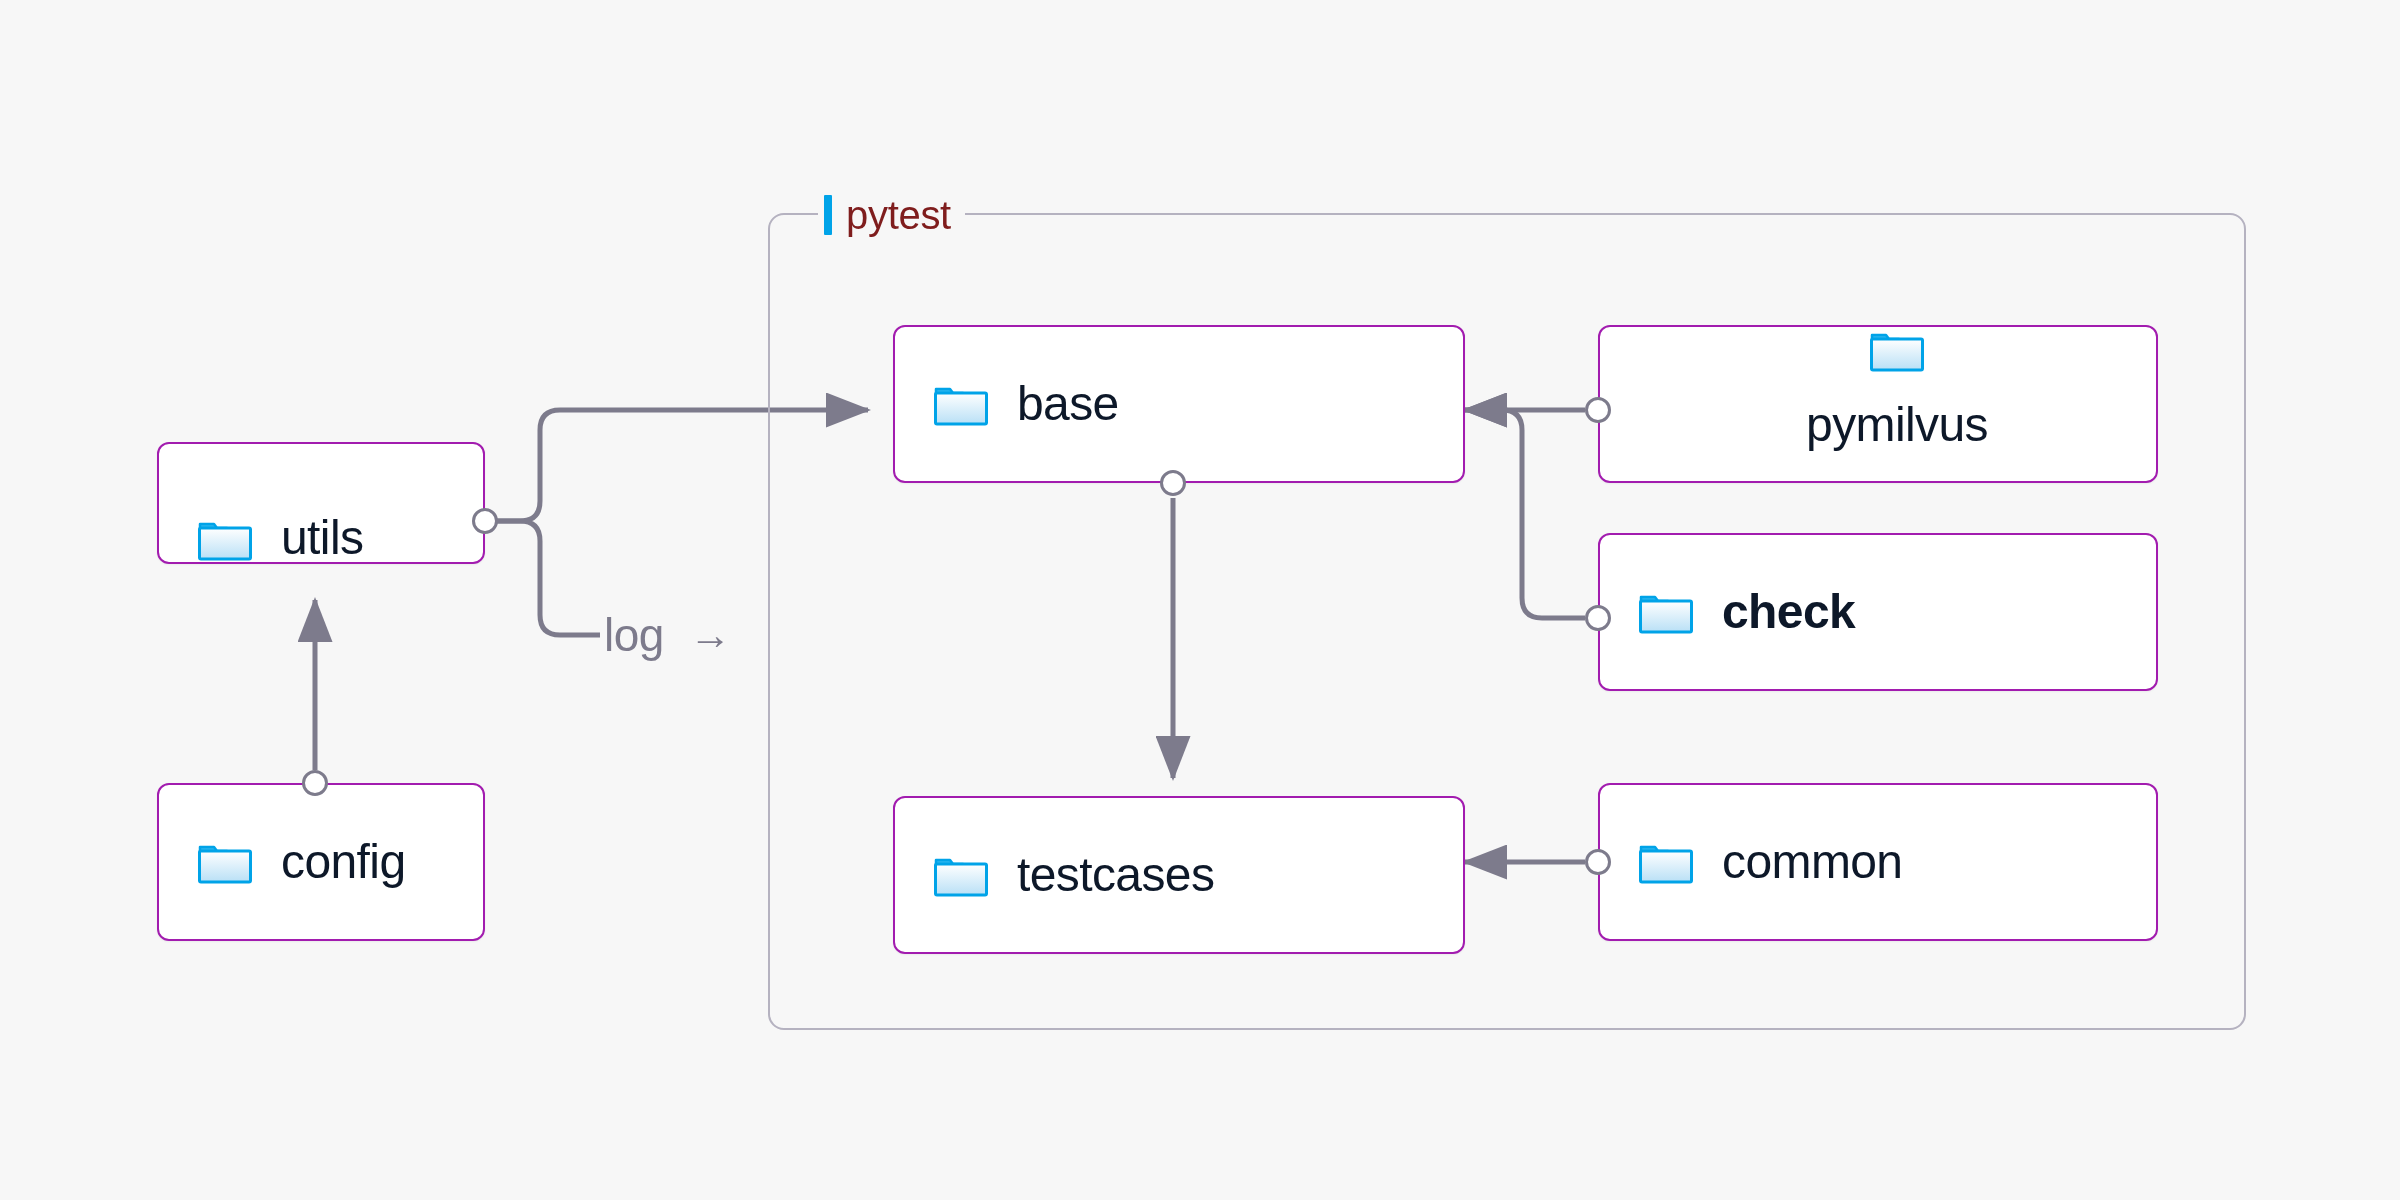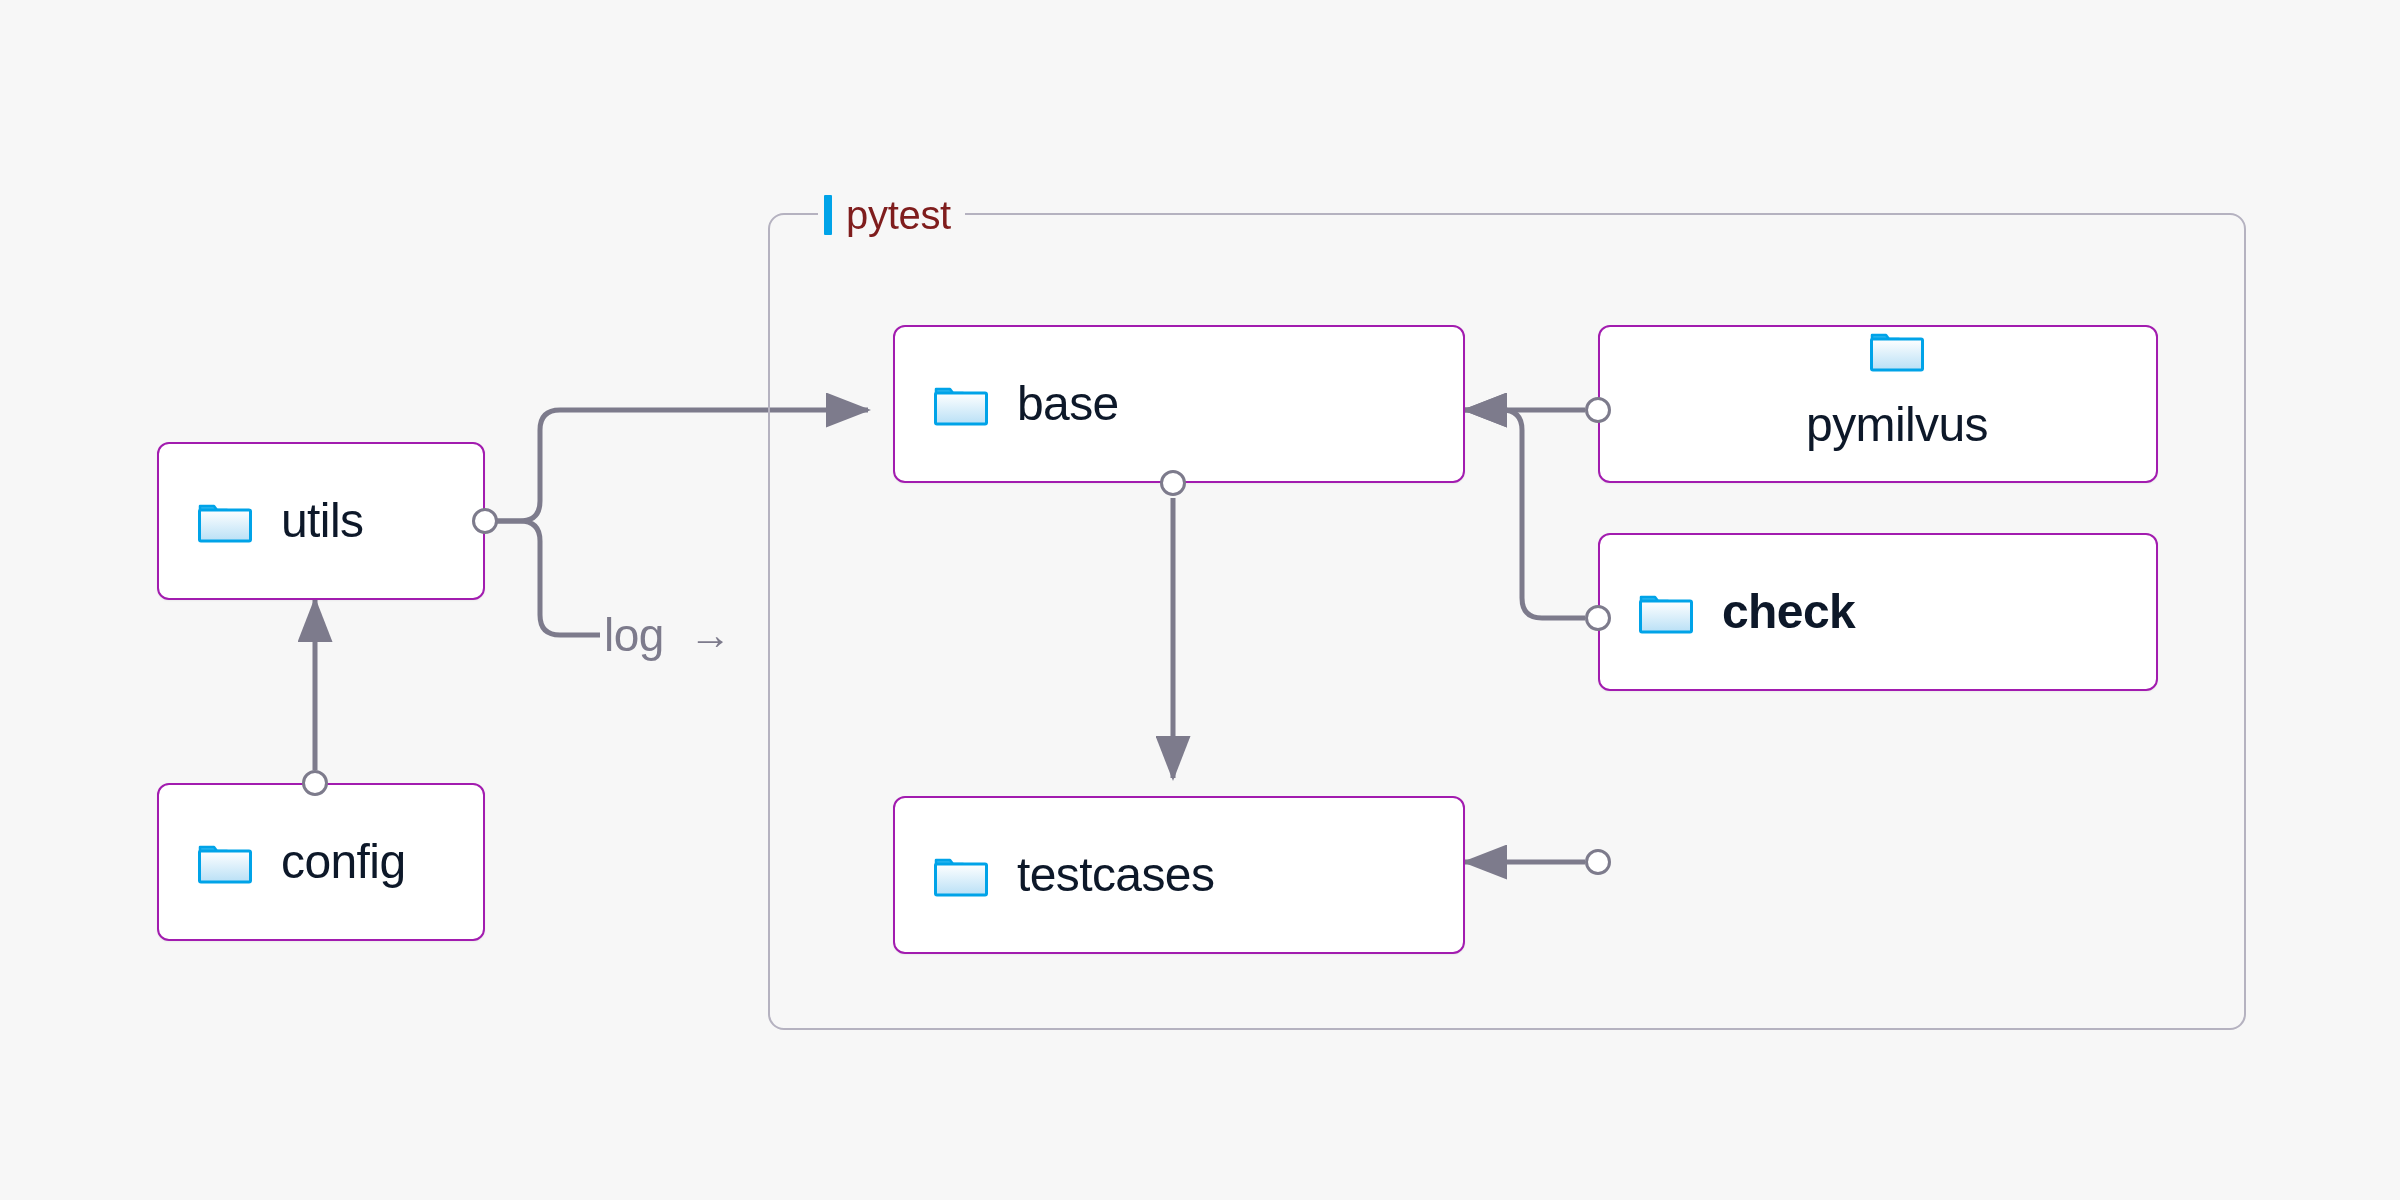--- a/index.html
+++ b/index.html
@@ -158,21 +158,21 @@
     </g>
   </svg>
 
   <div class="group-box" style="left:768px; top:213px; width:1478px; height:817px;"></div>
 
   <div class="group-label" style="left:818px; top:192px;">
     <span class="bar"></span>
     <span class="txt">pytest</span>
   </div>
 
-  <div class="node" style="left:157px; top:442px; width:328px; height:158px;">
+  <div class="node" style="left:157px; top:442px; width:328px; height:122px;align-items:flex-end;">
     <svg class="folder-icon" viewBox="0 0 56 46">
       <path d="M3,8 h14 l3,4 h10 v5 h-27 z" fill="#2cb6ef" stroke="#00a3e8" stroke-width="2.5" stroke-linejoin="round"></path>
       <rect x="2.5" y="12" width="51" height="31" rx="1.5" fill="url(#folderGrad)" stroke="#00a3e8" stroke-width="3"></rect>
     </svg>
     <span class="label">utils</span>
   </div>
   <div class="port" style="left:472px; top:508px;"></div>
 
   <div class="node" style="left:157px; top:783px; width:328px; height:158px;">
     <svg class="folder-icon" viewBox="0 0 56 46">
@@ -211,20 +211,27 @@
 
   <div class="node" style="left:1598px; top:533px; width:560px; height:158px;font-weight:bold;">
     <svg class="folder-icon" viewBox="0 0 56 46">
       <path d="M3,8 h14 l3,4 h10 v5 h-27 z" fill="#2cb6ef" stroke="#00a3e8" stroke-width="2.5" stroke-linejoin="round"></path>
       <rect x="2.5" y="12" width="51" height="31" rx="1.5" fill="url(#folderGrad)" stroke="#00a3e8" stroke-width="3"></rect>
     </svg>
     <span class="label">check</span>
   </div>
   <div class="port" style="left:1585px; top:605px;"></div>
 
+  <div class="node" style="left:1598px; top:783px; width:560px; height:158px;">
+    <svg class="folder-icon" viewBox="0 0 56 46">
+      <path d="M3,8 h14 l3,4 h10 v5 h-27 z" fill="#2cb6ef" stroke="#00a3e8" stroke-width="2.5" stroke-linejoin="round"></path>
+      <rect x="2.5" y="12" width="51" height="31" rx="1.5" fill="url(#folderGrad)" stroke="#00a3e8" stroke-width="3"></rect>
+    </svg>
+    <span class="label">common</span>
+  </div>
   <div class="port" style="left:1585px; top:849px;"></div>
 
   <div class="edge-label" style="left:604px; top:612px;">
     <span>log</span>
     <span class="arrow-glyph">→</span>
   </div>
 
 </div>
 
 </body></html>

